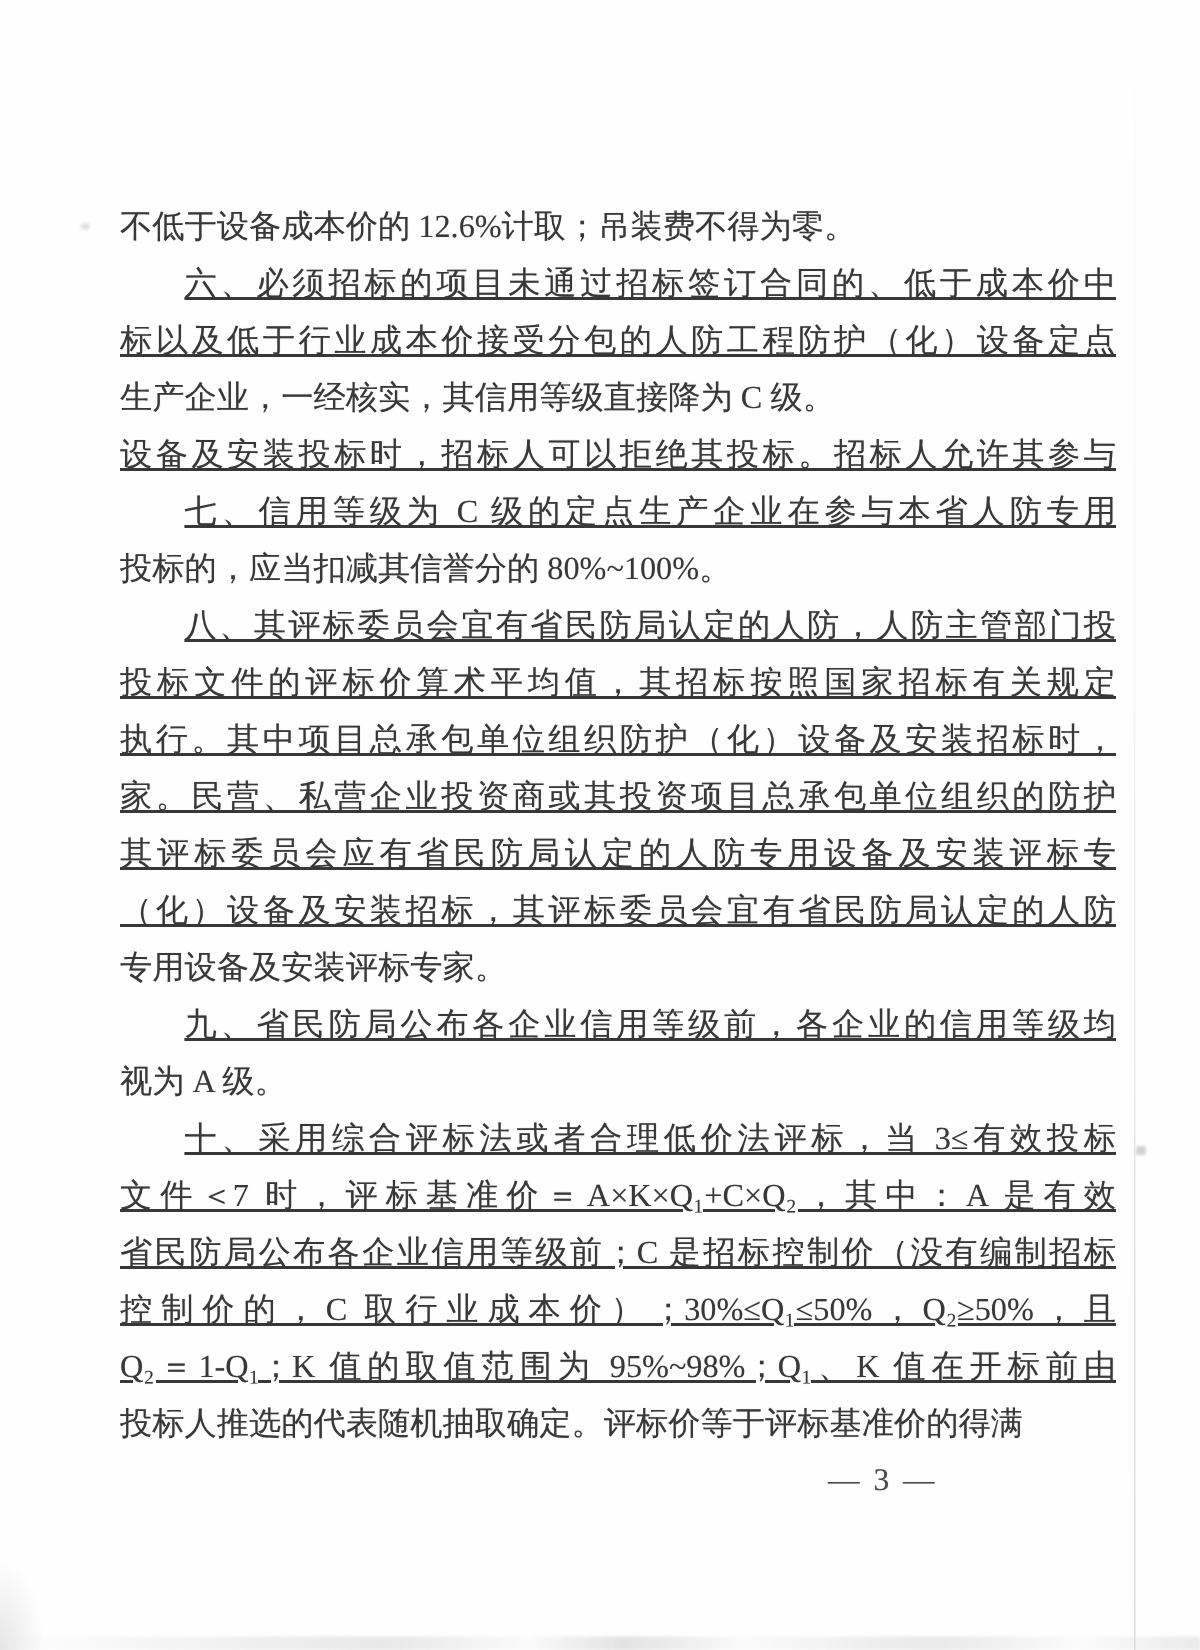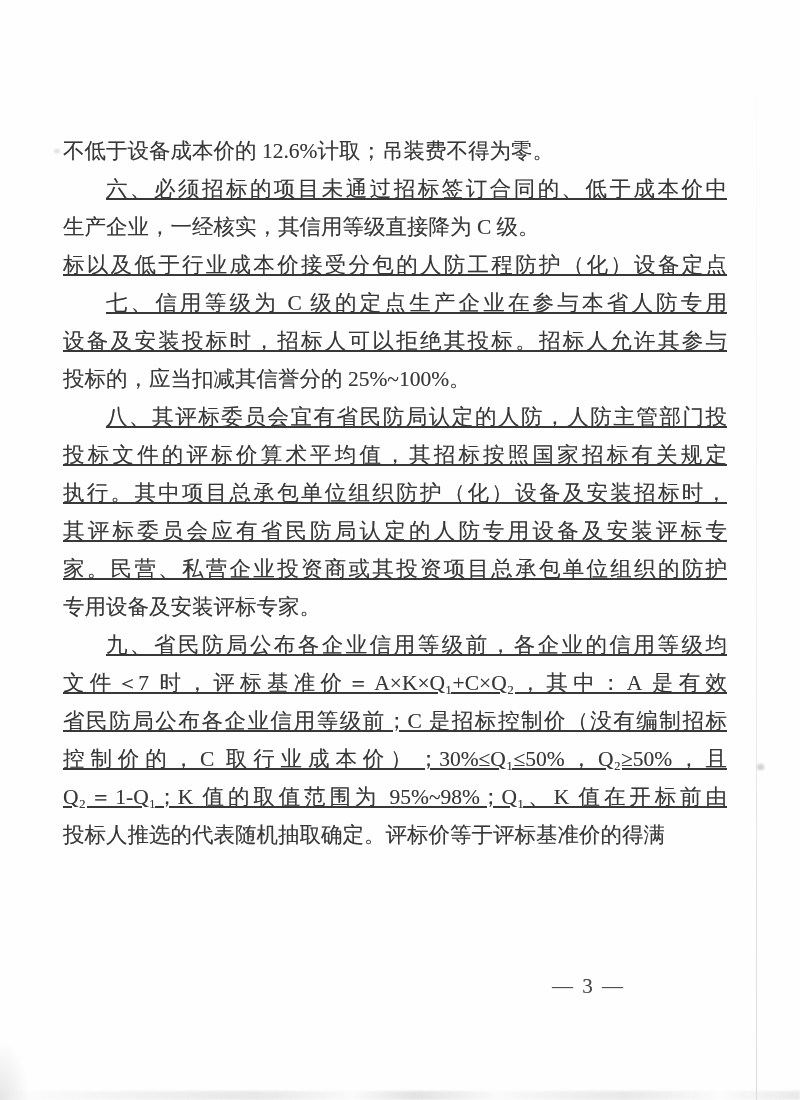--- a/index.html
+++ b/index.html
@@ -11,21 +11,21 @@
     position: relative;
     width: 800px;
     height: 1100px;
     background: #fefefe;
     overflow: hidden;
     font-family: "Liberation Serif", "DejaVu Serif", serif;
     color: #383838;
   }
   .text-block {
     position: absolute;
-    left: 63px;
+    left: 80px;
     top: 132px;
     width: 664px;
   }
   .line {
     height: 38px;
     line-height: 38px;
     font-size: 21.5px;
     text-align: left;
     white-space: nowrap;
     color: #383838;
@@ -98,32 +98,35 @@
 </style>
 </head>
 <body>
 
 <div class="page">
 
   <div class="text-block">
 
   <div class="line">不低于设备成本价的 12.6%计取；吊装费不得为零。</div>
       <div class="line indent full">六、必须招标的项目未通过招标签订合同的、低于成本价中</div>
+      <div class="line full">标以及低于行业成本价接受分包的人防工程防护（化）设备定点</div>
       <div class="line">生产企业，一经核实，其信用等级直接降为 C 级。</div>
-      <div class="line full">标以及低于行业成本价接受分包的人防工程防护（化）设备定点</div>
+      <div class="line full">设备及安装投标时，招标人可以拒绝其投标。招标人允许其参与</div>
       <div class="line indent full">七、信用等级为 C 级的定点生产企业在参与本省人防专用</div>
-      <div class="line full">设备及安装投标时，招标人可以拒绝其投标。招标人允许其参与</div>
-      <div class="line">投标的，应当扣减其信誉分的 25%~100%。</div>
+      <div class="line">投标的，应当扣减其信誉分的 80%~100%。</div>
       <div class="line indent full">八、其评标委员会宜有省民防局认定的人防，人防主管部门投</div>
       <div class="line full">投标文件的评标价算术平均值，其招标按照国家招标有关规定</div>
       <div class="line full">执行。其中项目总承包单位组织防护（化）设备及安装招标时，</div>
+      <div class="line full">家。民营、私营企业投资商或其投资项目总承包单位组织的防护</div>
       <div class="line full">其评标委员会应有省民防局认定的人防专用设备及安装评标专</div>
-      <div class="line full">家。民营、私营企业投资商或其投资项目总承包单位组织的防护</div>
+      <div class="line full">（化）设备及安装招标，其评标委员会宜有省民防局认定的人防</div>
       <div class="line">专用设备及安装评标专家。</div>
       <div class="line indent full">九、省民防局公布各企业信用等级前，各企业的信用等级均</div>
+      <div class="line">视为 A 级。</div>
+      <div class="line indent full">十、采用综合评标法或者合理低价法评标，当 3≤有效投标</div>
       <div class="line full">文件＜7 时，评标基准价＝A×K×Q₁+C×Q₂，其中：A 是有效</div>
       <div class="line full">省民防局公布各企业信用等级前；C 是招标控制价（没有编制招标</div>
       <div class="line full">控制价的，C 取行业成本价）；30%≤Q₁≤50%，Q₂≥50%，且</div>
       <div class="line full">Q₂＝1-Q₁；K 值的取值范围为 95%~98%；Q₁、K 值在开标前由</div>
       <div class="line">投标人推选的代表随机抽取确定。评标价等于评标基准价的得满</div>
     </div>
 
   <div class="page-number">— 3 —</div>
 
   <div class="artifact speck-left"></div>

